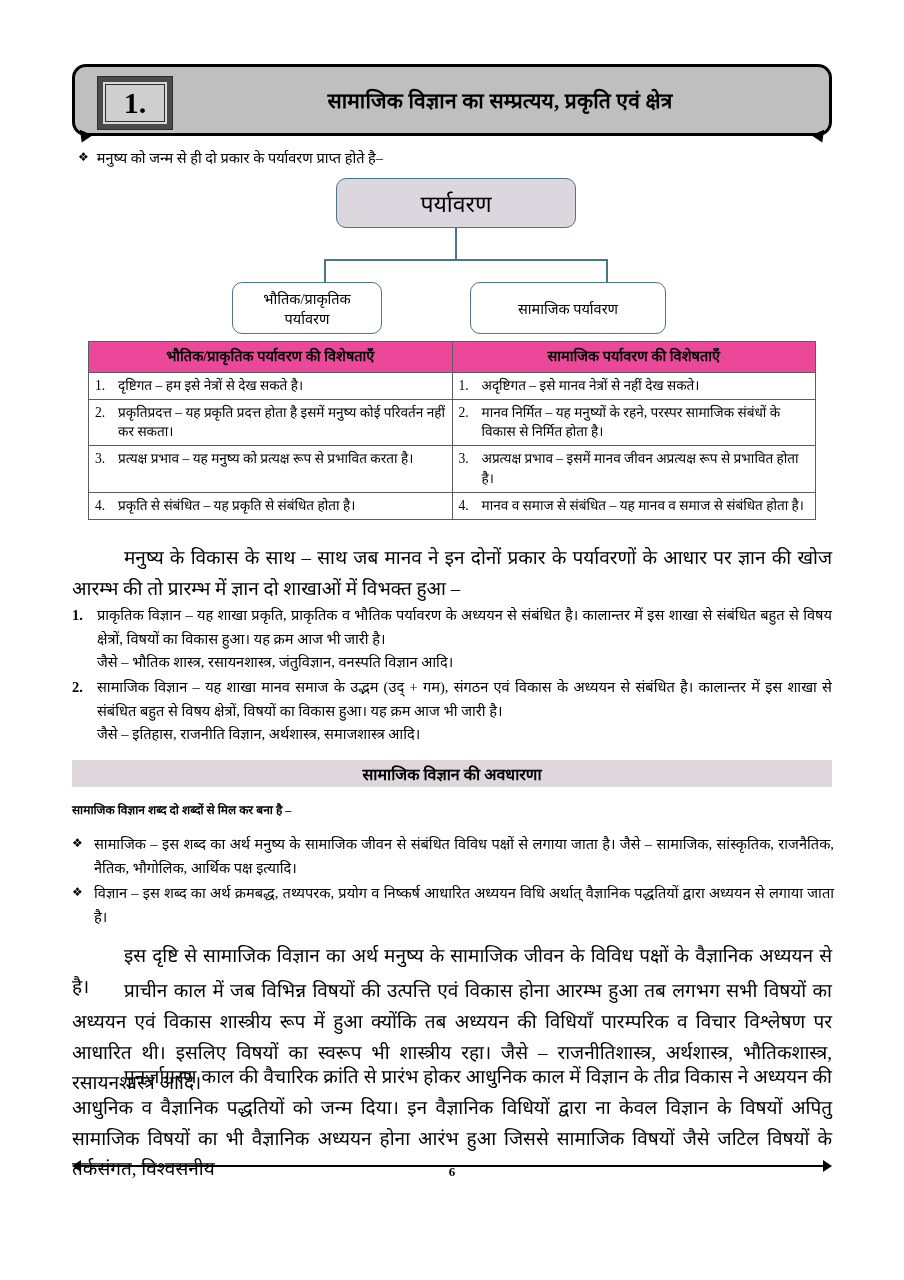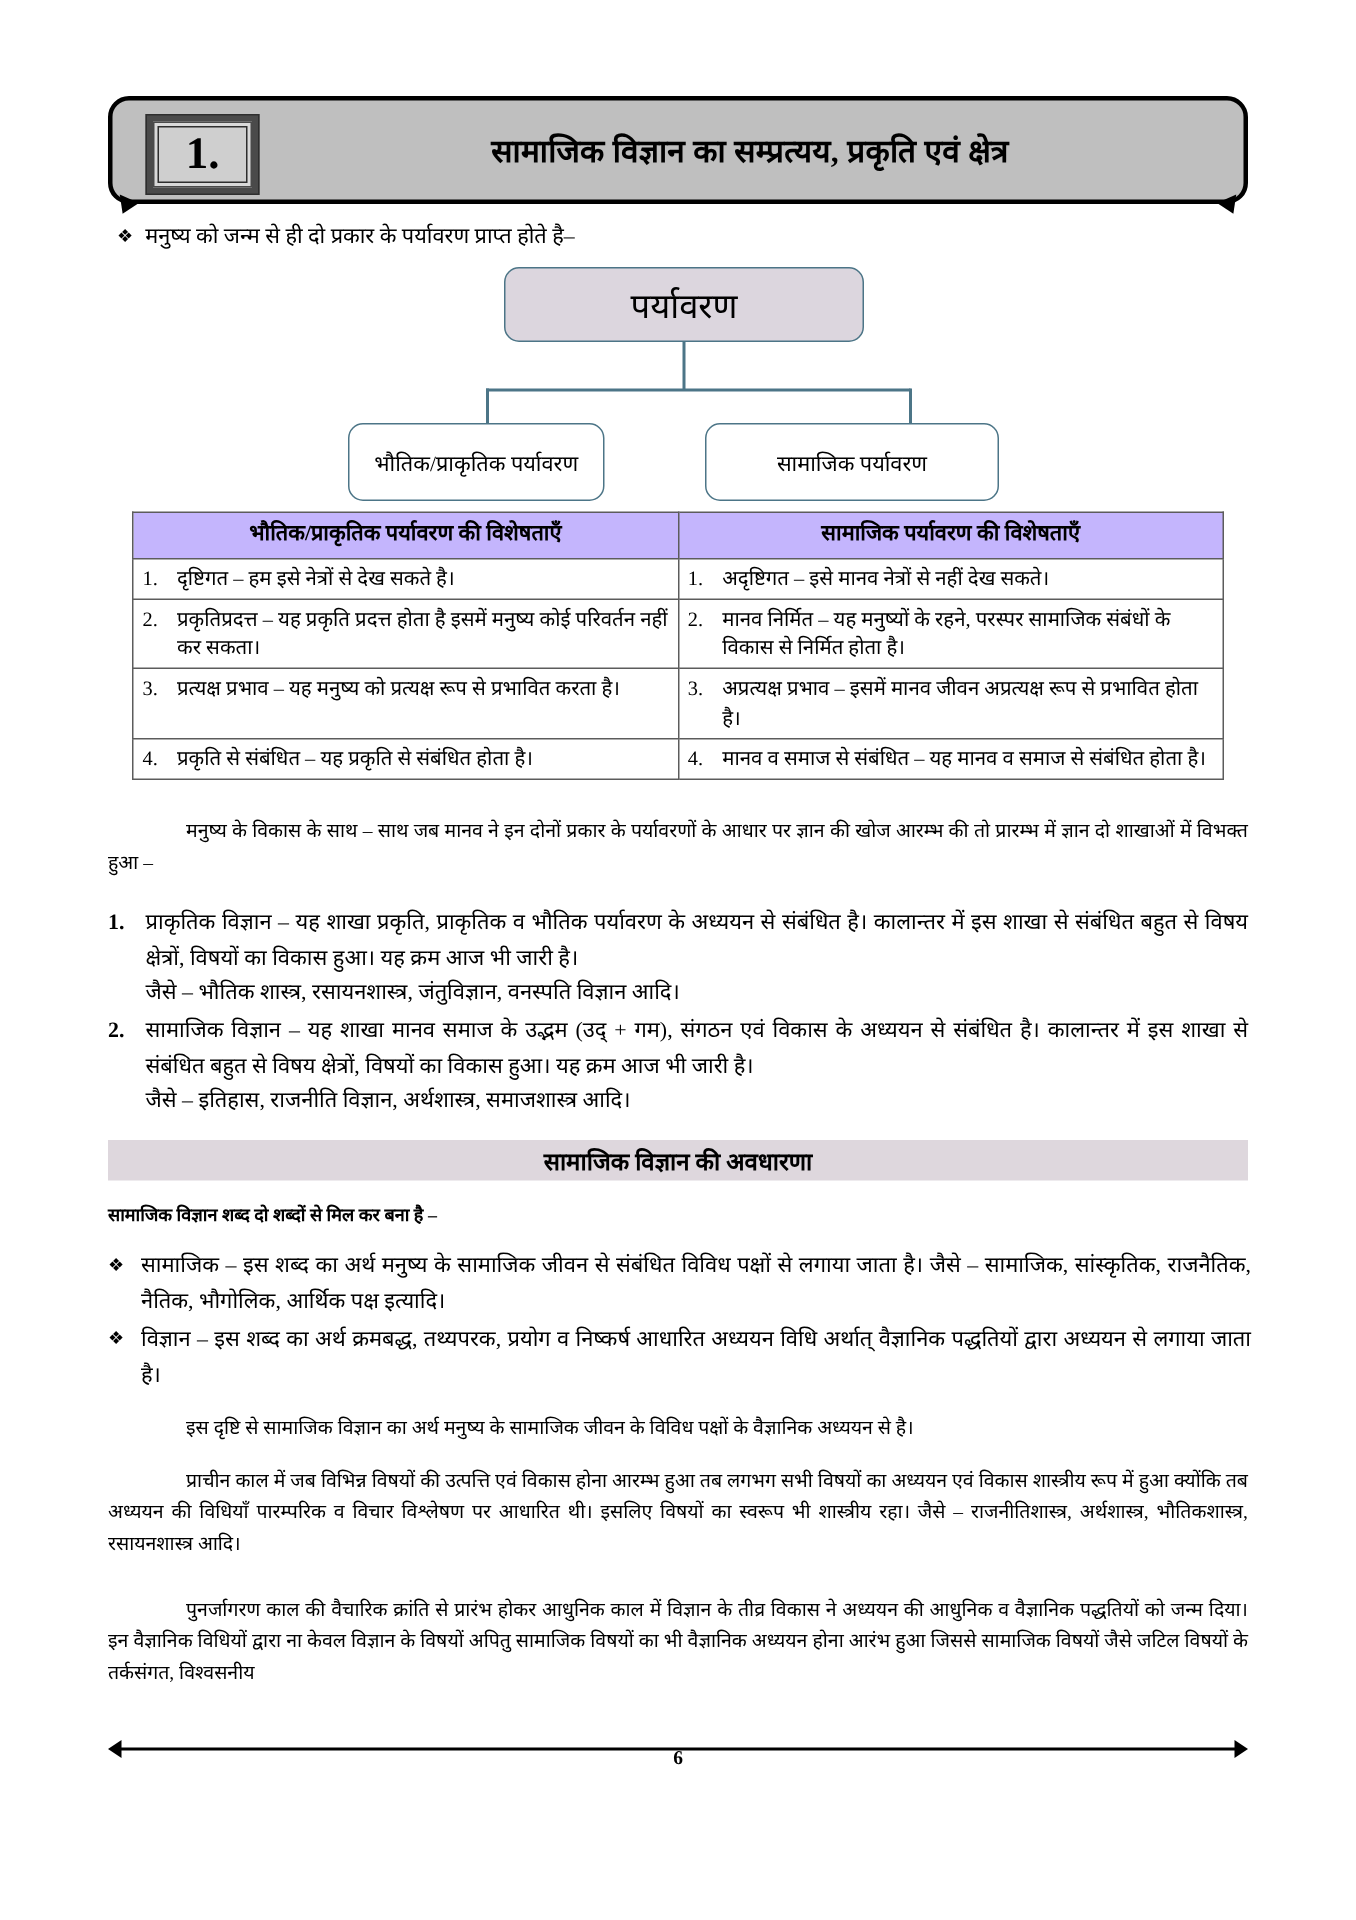--- a/index.html
+++ b/index.html
@@ -151,21 +151,21 @@
     background: #ffffff;
     border: 1.5px solid #4c7587;
     border-radius: 10px;
     display: flex;
     align-items: center;
     justify-content: center;
     font-size: 14.5px;
     text-align: center;
     padding: 0 8px;
   }
-  .flow-child.left  { left: 160px;  width: 171px; }
+  .flow-child.left  { left: 160px;  width: 150px; }
   .flow-child.right { left: 398px;  width: 196px; }
 
   .fl-line { position: absolute; background: #4c7587; }
   .fl-stem   { left: 383px; top: 50px;  width: 1.6px; height: 32px; }
   .fl-horiz  { left: 252px; top: 81px;  width: 283px; height: 1.6px; }
   .fl-drop-l { left: 252px; top: 81px;  width: 1.6px; height: 24px; }
   .fl-drop-r { left: 534px; top: 81px;  width: 1.6px; height: 24px; }
 
   
   .cmp-table {
@@ -177,37 +177,37 @@
     table-layout: fixed;
     font-size: 13.6px;
   }
   .cmp-table th, .cmp-table td {
     border: 1px solid #5c5c5c;
     vertical-align: top;
     padding: 3px 6px 4px 6px;
     line-height: 1.42;
   }
   .cmp-table th {
-    background: #c4b5fd;
+    background: #ec4899;
     text-align: center;
     font-weight: 700;
     font-size: 14.5px;
     padding: 4px 6px 5px 6px;
   }
   .cmp-table td { background: #fff; }
   .cell-row { display: flex; gap: 7px; }
   .cell-num { flex: none; width: 16px; }
   .cell-txt { flex: 1 1 auto; }
 
   
   .para {
     position: absolute;
     left: 72px;
     width: 760px;
-    font-size: 13px;
+    font-size: 19px;
     line-height: 1.62;
     text-align: justify;
   }
   .para.indent { text-indent: 52px; }
 
   .numlist {
     position: absolute;
     left: 72px;
     width: 760px;
     font-size: 14.6px;

